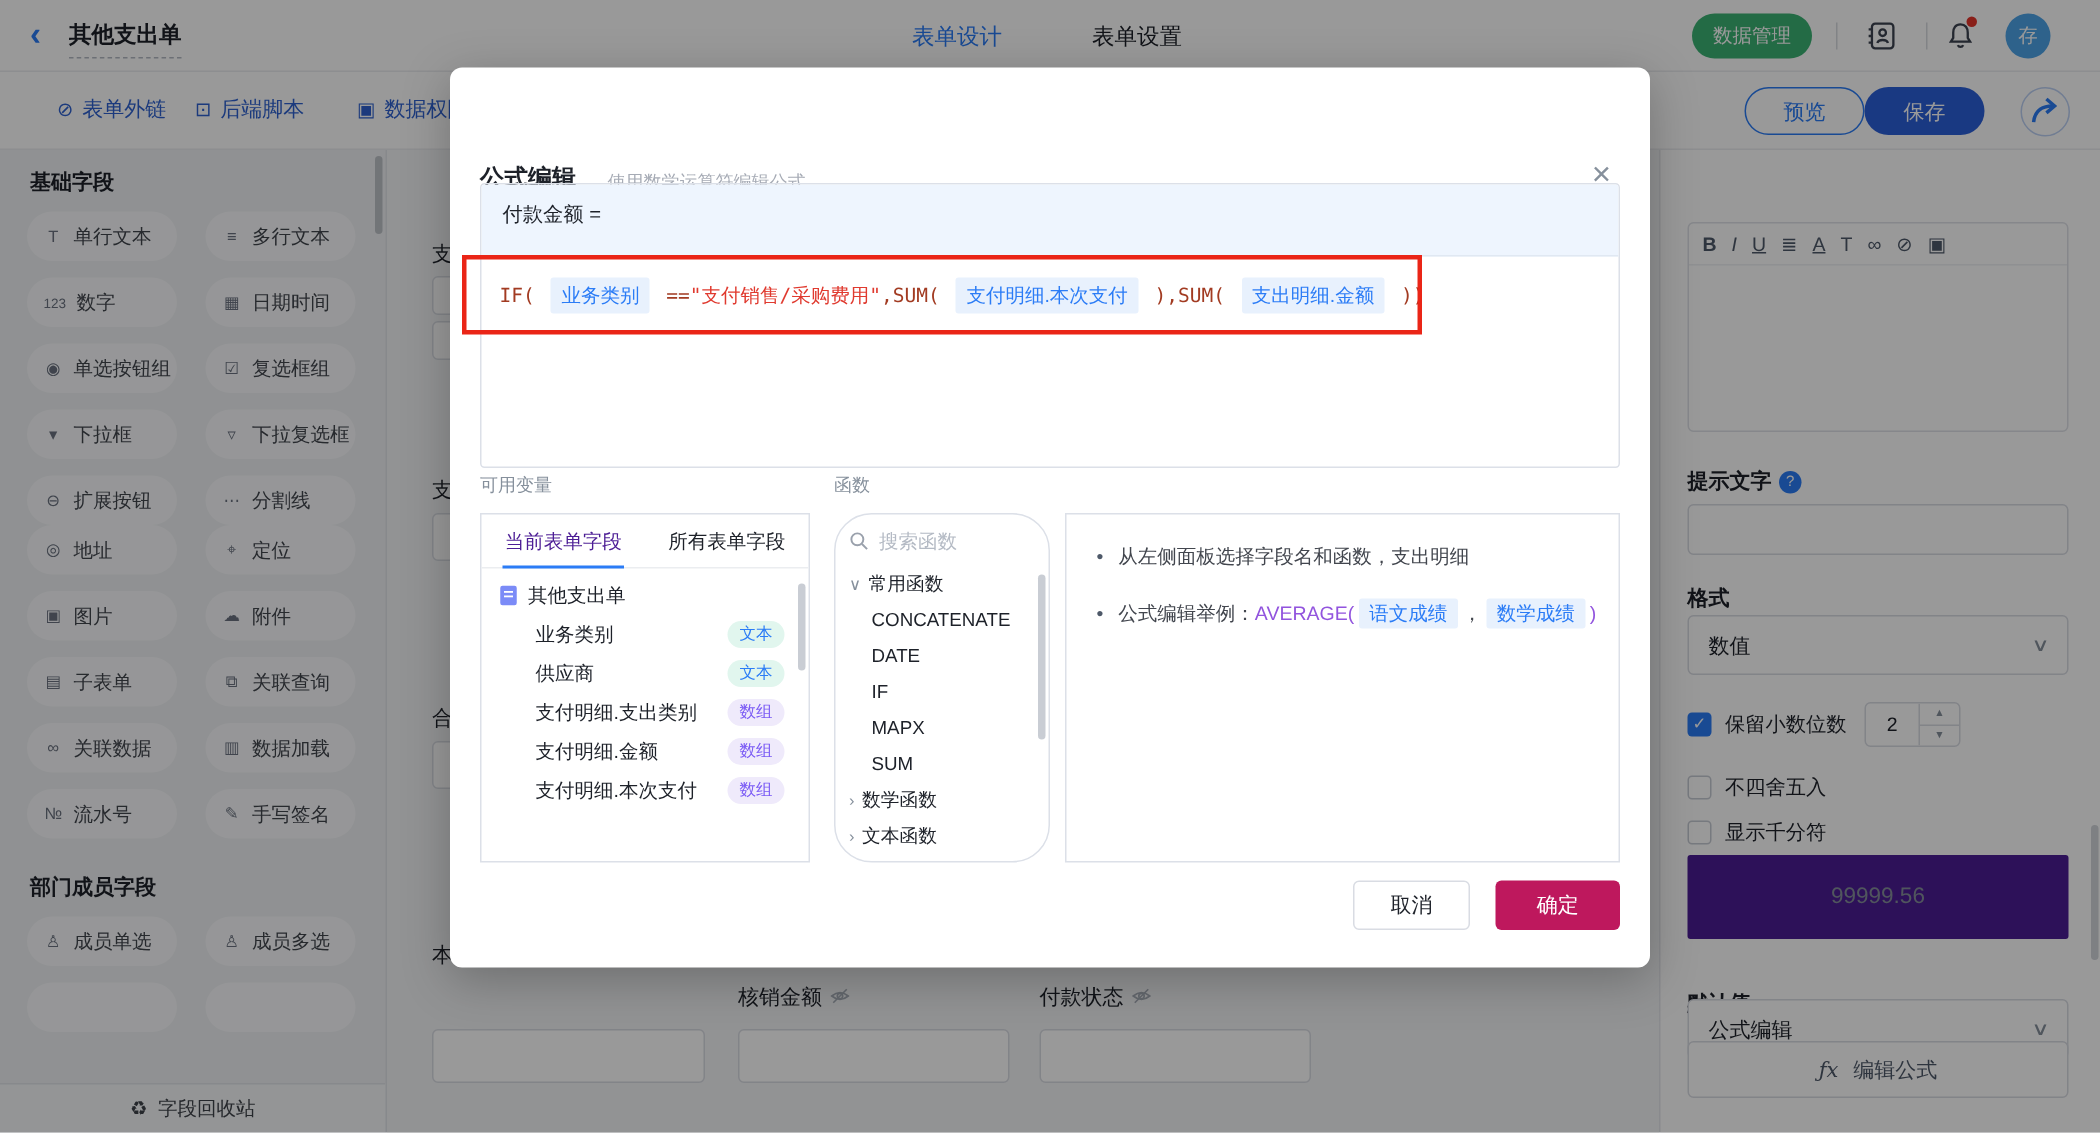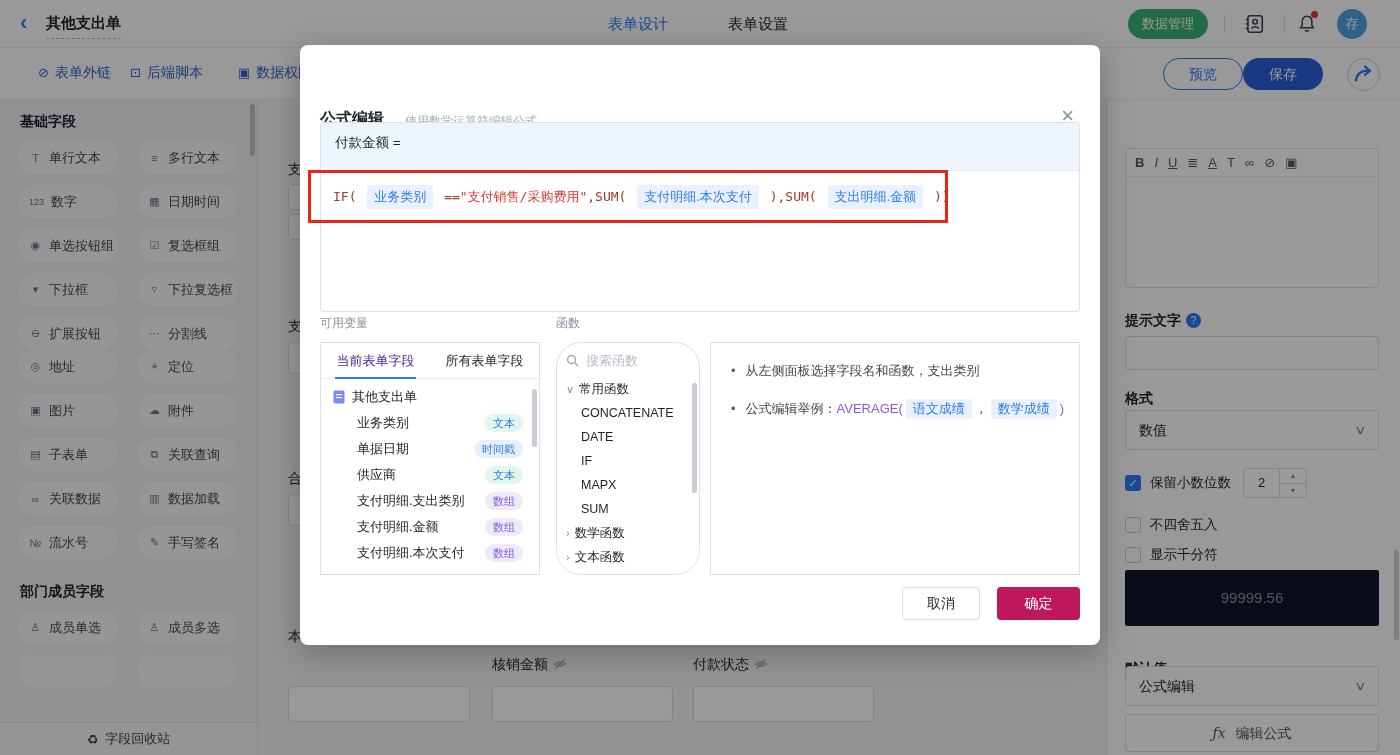--- a/index.html
+++ b/index.html
@@ -64,21 +64,21 @@
   .chev { position:absolute; right:13px; top:0; color:#86909c; font-size:12px; transform:scaleX(1.4); }
   .chk-row { position:absolute; left:18px; display:flex; align-items:center; font-size:13.5px; color:#1d2129; }
   .cbox { width:16px; height:16px; border-radius:3px; margin-right:9px; }
   .cbox.on { background:#2b7cf6; color:#fff; font-size:11px; text-align:center; line-height:16px; }
   .cbox.off { border:1px solid #c6cbd4; background:#fff; }
   .stepper { display:flex; margin-left:12px; border:1px solid #d9dce3; border-radius:4px; overflow:hidden; height:30px; }
   .stepper .num { width:36px; text-align:center; line-height:28px; font-size:13px; border-right:1px solid #d9dce3; }
   .stepper .arrows { width:26px; display:flex; flex-direction:column; }
   .stepper .arrows span { flex:1; font-size:7px; color:#86909c; text-align:center; line-height:14px; }
   .stepper .arrows span:first-child { border-bottom:1px solid #d9dce3; }
-  .preview-box { position:absolute; left:18px; width:254px; height:56px; background:#0f172a; border-radius:2px; text-align:center; line-height:56px; font-size:15px; color:#86909c; }
+  .preview-box { position:absolute; left:18px; width:254px; height:56px; background:#4c1d95; border-radius:2px; text-align:center; line-height:56px; font-size:15px; color:#86909c; }
   .fx-btn { position:absolute; left:18px; width:254px; height:38px; border:1px solid #d9dce3; border-radius:4px; background:#fff; text-align:center; line-height:36px; font-size:14px; color:#4e5969; }
   .fx-glyph { font-style:italic; font-family:"DejaVu Serif", serif; margin-right:6px; color:#4e5969; }
   .props-scroll { position:absolute; right:1px; top:450px; width:5px; height:90px; border-radius:3px; background:#d2d5da; }
 
   
   .overlay { position:absolute; inset:0; background:rgba(0,0,0,0.40); z-index:50; }
   .modal { position:absolute; left:300px; top:45px; width:800px; height:600px; background:#fff; border-radius:8px; box-shadow:0 8px 32px rgba(0,0,0,0.25); z-index:100; }
   .m-title { position:absolute; left:20px; top:64px; font-size:16px; font-weight:700; color:#1d2129; }
   .m-sub { position:absolute; left:105px; top:68px; font-size:12px; color:#a6abb5; }
   .m-close { position:absolute; right:26px; top:58px; font-size:22px; color:#86909c; cursor:pointer; }
@@ -351,21 +351,21 @@
   </div>
 
   <div class="preview-box" style="top:470px">99999.56</div>
 
   <div class="plabel" style="top:560px">默认值</div>
   <div class="pselect" style="top:566px">
     <span>公式编辑</span>
     <span class="chev">∨</span>
   </div>
 
-  <div class="fx-btn" style="top:614px">
+  <div class="fx-btn" style="top:594px">
     <span class="fx-glyph">ƒx</span>
     <span>编辑公式</span>
   </div>
 
   <div class="props-scroll"></div>
 </div>
 
 <div class="overlay"></div>
 
 <div class="modal">
@@ -392,21 +392,20 @@
         <span>
             <svg width="12" height="14" viewBox="0 0 12 14">
               <rect x="0.5" y="0.5" width="11" height="13" rx="1.5" fill="#7b8bf7"></rect>
               <rect x="3" y="4" width="6" height="1.2" fill="#fff"></rect>
               <rect x="3" y="7" width="6" height="1.2" fill="#fff"></rect>
             </svg>
           </span>
         <span>其他支出单</span>
       </div>
       <div class="vrow"><span>业务类别</span><span class="badge t-text">文本</span></div>
-      <div class="vrow"><span>单据日期</span><span class="badge t-time">时间戳</span></div>
       <div class="vrow"><span>供应商</span><span class="badge t-text">文本</span></div>
       <div class="vrow"><span>支付明细.支出类别</span><span class="badge t-array">数组</span></div>
       <div class="vrow"><span>支付明细.金额</span><span class="badge t-array">数组</span></div>
       <div class="vrow"><span>支付明细.本次支付</span><span class="badge t-array">数组</span></div>
     </div>
     <div class="vscroll"></div>
   </div>
 
   <div class="pane-label" style="left:256px; top:270px">函数</div>
   <div class="pane fn-pane">
@@ -424,21 +423,21 @@
     <div class="fn-row fn-item">DATE</div>
     <div class="fn-row fn-item">IF</div>
     <div class="fn-row fn-item">MAPX</div>
     <div class="fn-row fn-item">SUM</div>
     <div class="fn-row"><span class="tchev">›</span><span>数学函数</span></div>
     <div class="fn-row"><span class="tchev">›</span><span>文本函数</span></div>
     <div class="fnscroll"></div>
   </div>
 
   <div class="pane tips-pane">
-    <div class="tip-row"><span class="dot">•</span><span>从左侧面板选择字段名和函数，支出类别</span></div>
+    <div class="tip-row"><span class="dot">•</span><span>从左侧面板选择字段名和函数，支出明细</span></div>
     <div class="tip-row"><span class="dot">•</span><span>公式编辑举例：</span><span class="fn-purple">AVERAGE(</span><span class="chip">语文成绩</span><span>，</span><span class="chip">数学成绩</span><span class="fn-purple">)</span></div>
   </div>
 
   <div class="m-footer">
     <div class="btn-cancel">取消</div>
     <div class="btn-ok">确定</div>
   </div>
 </div>
 
 </body></html>

